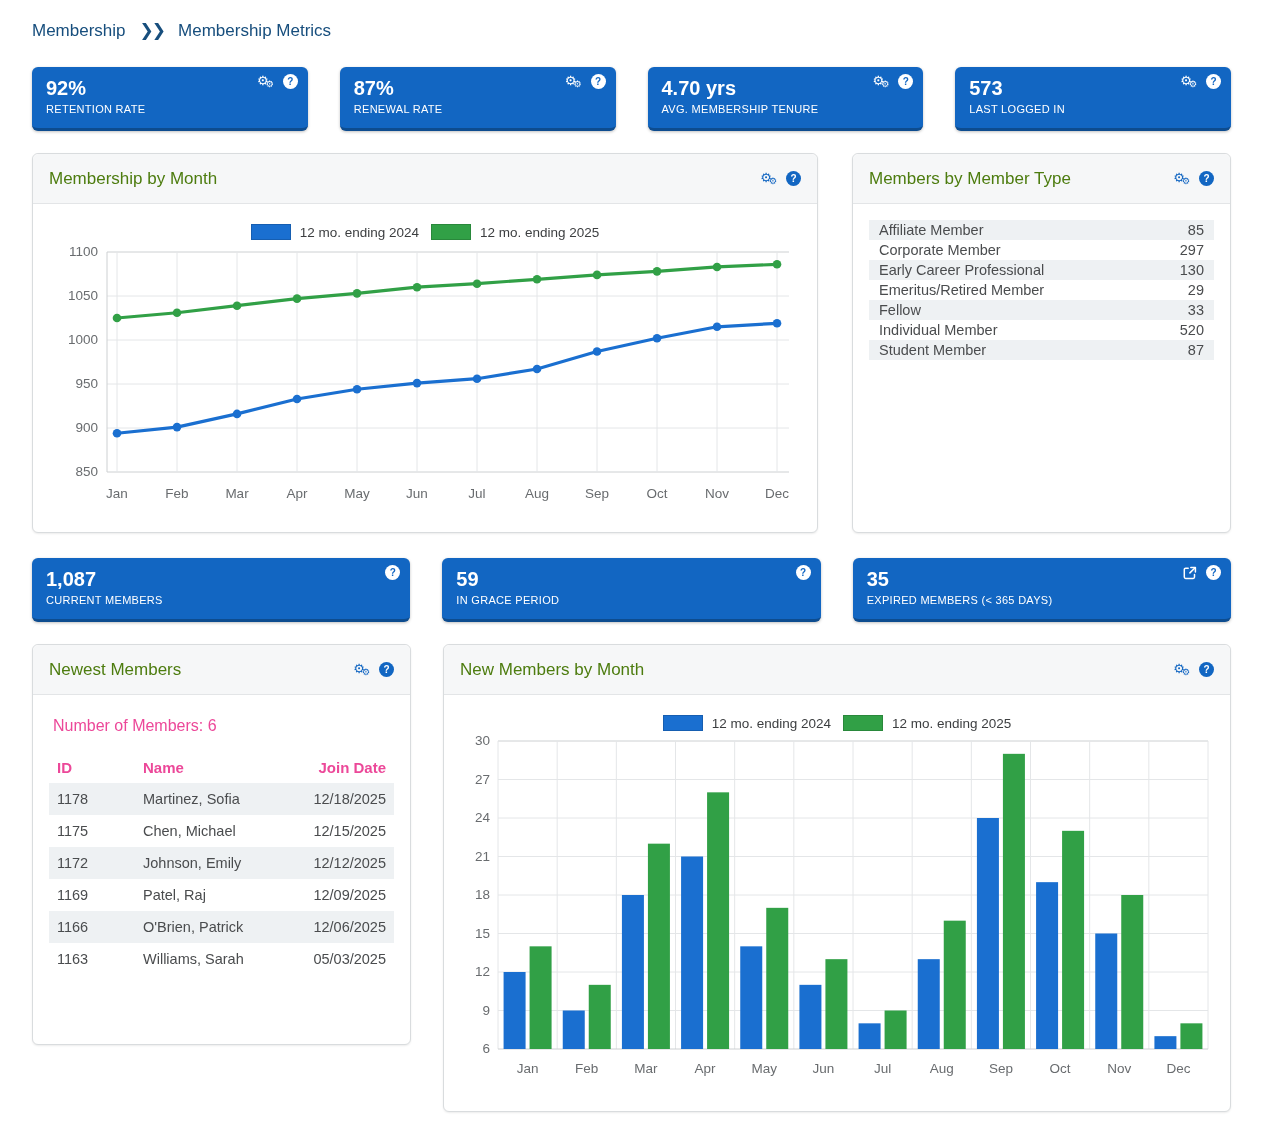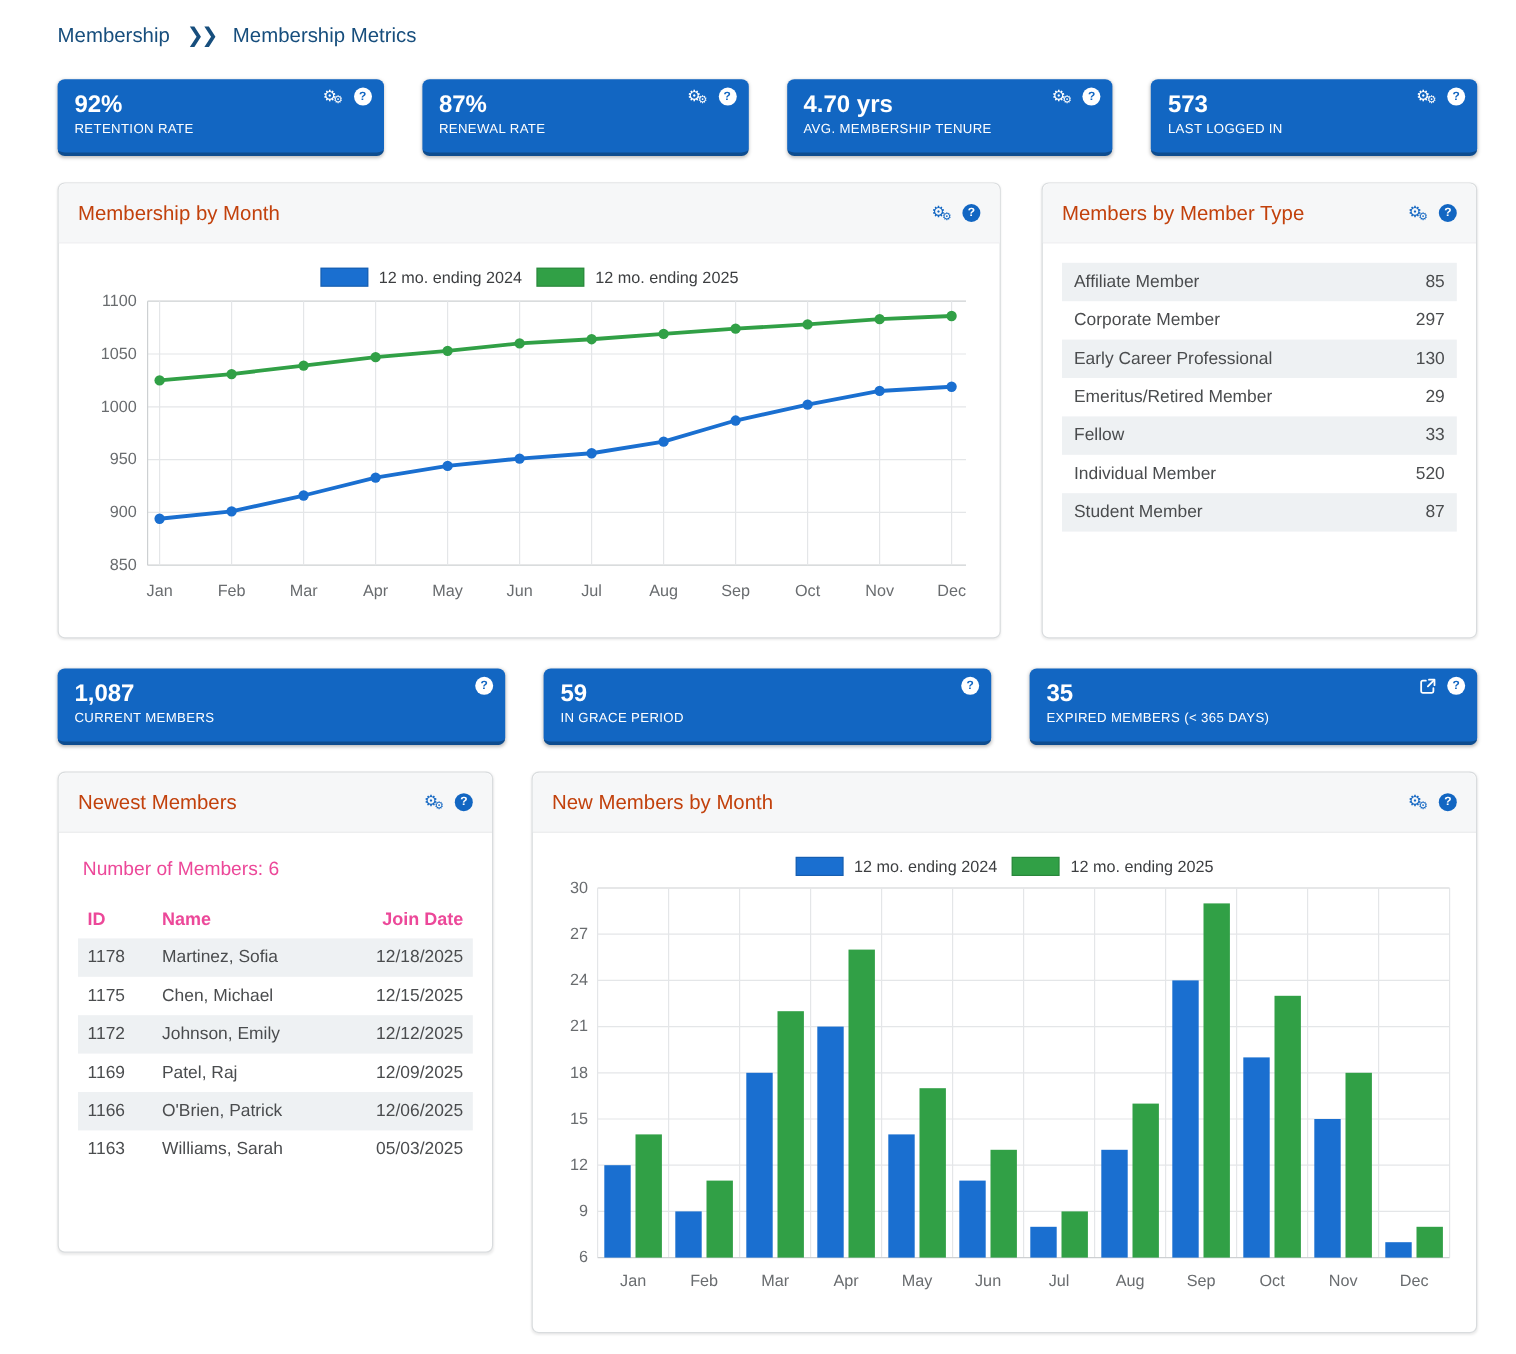--- a/index.html
+++ b/index.html
@@ -2,21 +2,21 @@
 <html><head>
 <meta charset="utf-8">
 <style>
   * { box-sizing: border-box; margin: 0; padding: 0; }
   html,body { background:#fff; }
   body {
     width: 1263px; height: 1128px;
     font-family: "Liberation Sans", "DejaVu Sans", sans-serif;
     color: #333; overflow: hidden;
   }
-  .page { padding: 16px 32px 0 48px; width: 1263px; }
+  .page { padding: 16px 32px 0 32px; width: 1263px; }
 
   
   .breadcrumb { display:flex; align-items:center; gap:14px; font-size:17px; color:#174e7d; padding:4px 0 2px 0; }
   .breadcrumb a { color:#174e7d; text-decoration:none; cursor:pointer; }
   .crumb-sep { font-size:17px; font-weight:bold; color:#174e7d; letter-spacing:-2px; }
 
   
   .kpi-row { display:flex; gap:32px; margin-top:24px; }
   .kpi-card {
     flex:1; height:64px; background:#1266c2; border-radius:6px;
@@ -45,50 +45,50 @@
   
   .panel {
     background:#fff; border:1px solid #d9dcde; border-radius:6px;
     box-shadow:0 1px 2px rgba(0,0,0,.08);
   }
   .panel-header {
     background:#f6f7f8; border-bottom:1px solid #e3e5e7;
     border-radius:6px 6px 0 0; padding:15px 16px 14px 16px;
     display:flex; justify-content:space-between; align-items:flex-start;
   }
-  .panel-title { font-size:17px; color:#c2410c; font-weight:500; }
+  .panel-title { font-size:17px; color:#4d7c0f; font-weight:500; }
   .panel-header-icons { display:flex; gap:9px; align-items:center; margin-top:2px; }
 
   .row-c { display:flex; gap:34px; margin-top:22px; align-items:flex-start; }
   .panel-line { width:786px; height:380px; }
   .panel-members { width:379px; height:380px; }
   .row-d { margin-top:25px; }
   .row-e { display:flex; gap:32px; margin-top:22px; align-items:flex-start; }
   .panel-newest { width:379px; height:401px; }
   .panel-barchart { width:788px; height:468px; }
 
   
   .chart-legend { display:flex; justify-content:center; gap:12px; margin-top:20px; }
   .legend-item { display:flex; align-items:center; gap:9px; font-size:13.5px; color:#3c3e40; cursor:pointer; }
   .legend-swatch { width:40px; height:16px; display:inline-block; border:1px solid rgba(0,0,0,.15); }
 
   
   .mt-table { padding:16px; }
-  .mt-row { display:flex; justify-content:space-between; align-items:center; height:32px; padding:0 10px; font-size:14.5px; color:#4a4c4e; }
+  .mt-row { display:flex; justify-content:space-between; align-items:center; height:20px; padding:0 10px; font-size:14.5px; color:#4a4c4e; }
   .mt-row.stripe { background:#eef1f3; }
   .mt-row.total { background:#1266c2; color:#fff; }
 
   
   .nm-body { padding:14px 16px; }
   .nm-count { font-size:16px; color:#ec4899; margin:8px 0 16px 4px; }
   .nm-header { display:flex; align-items:center; height:32px; font-size:15px; font-weight:700; color:#ec4899; padding:0 8px; }
   .nm-row { display:flex; align-items:center; height:32px; font-size:14.5px; color:#4a4c4e; padding:0 8px; }
   .nm-row.stripe { background:#eef1f3; }
   .col-id { width:62px; }
-  .col-name { flex:1; }
+  .col-name { flex:1;margin-left:24px; }
   .col-date { width:92px; text-align:right; }
 
   .chart-wrap { padding:0 16px; }
   svg text { font-family:"Liberation Sans","DejaVu Sans",sans-serif; }
 </style>
 </head>
 <body>
 
 <div class="page">
 

